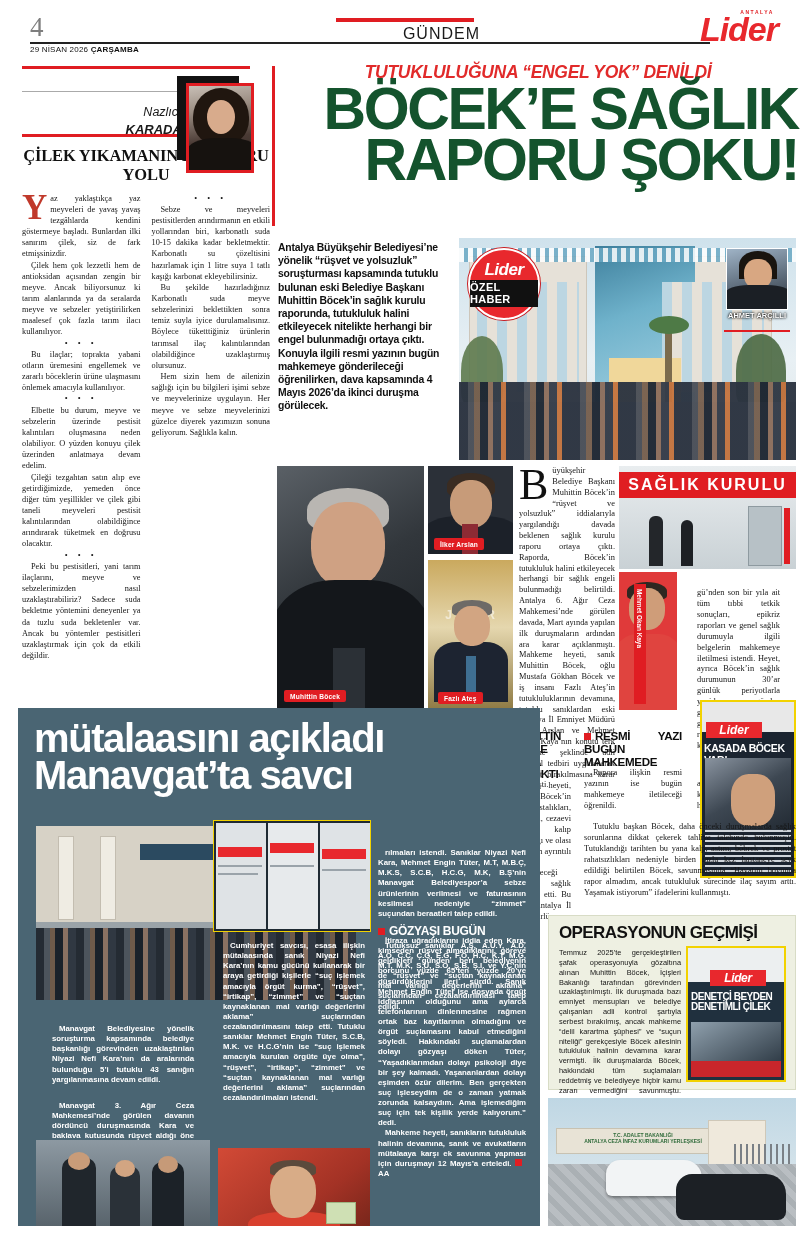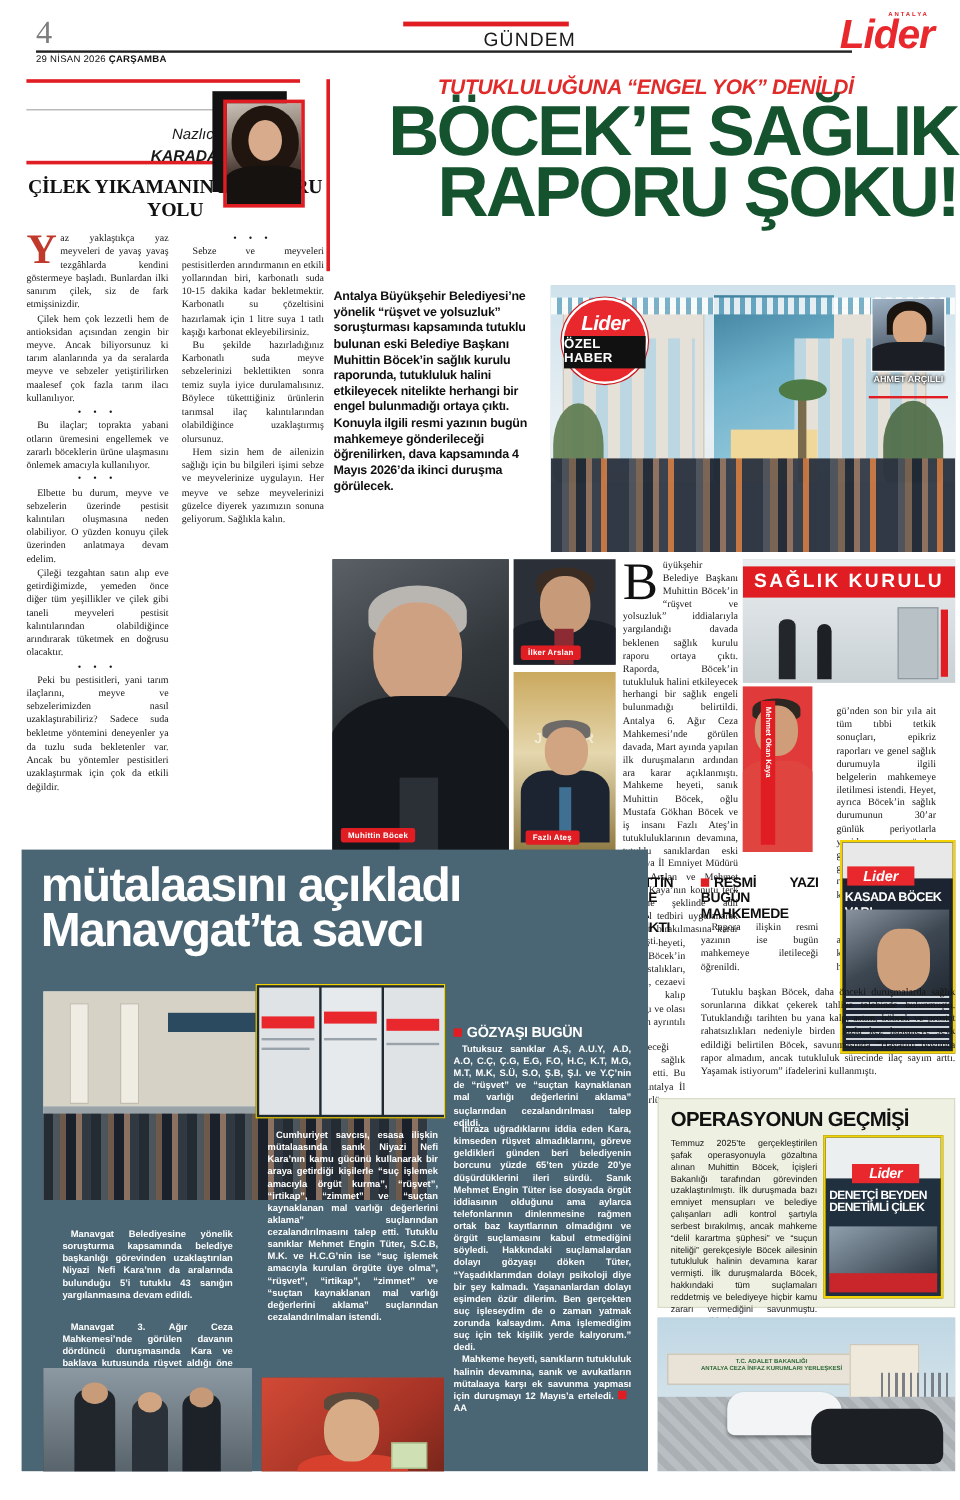--- a/index.html
+++ b/index.html
@@ -674,20 +674,21 @@
 
     <div class="mv-photo3b">
       <div class="bg"></div>
       <div class="shirt"></div>
       <div class="hair"></div>
       <div class="face"></div>
       <div class="money"></div>
     </div>
 
     <div class="mv-col3">
+      <p class="first">rılmaları istendi. Sanıklar Niyazi Nefi Kara, Mehmet Engin Tüter, M.T, M.B.Ç, M.K.S, S.C.B, H.C.G, M.K, B.Ş’nin Manavgat Belediyespor’a sebze ürünlerinin verilmesi ve faturasının kesilmesi nedeniyle “zimmet” suçundan beraatleri talep edildi.</p>
       <div class="mv-sub"><span class="mv-sq"></span><span>GÖZYAŞI BUGÜN</span></div>
       <p>Tutuksuz sanıklar A.Ş, A.U.Y, A.D, A.O, C.Ç, Ç.G, E.G, F.O, H.C, K.T, M.G, M.T, M.K, S.Ü, S.O, Ş.B, Ş.I. ve Y.Ç’nin de “rüşvet” ve “suçtan kaynaklanan mal varlığı değerlerini aklama” suçlarından cezalandırılması talep edildi.</p>
     </div>
 
     <div class="mv-bottom">
       <p class="first">İtiraza uğradıklarını iddia eden Kara, kimseden rüşvet almadıklarını, göreve geldikleri günden beri belediyenin borcunu yüzde 65’ten yüzde 20’ye düşürdüklerini ileri sürdü. Sanık Mehmet Engin Tüter ise dosyada örgüt iddiasının olduğunu ama aylarca telefonlarının dinlenmesine rağmen ortak baz kayıtlarının olmadığını ve örgüt suçlamasını kabul etmediğini söyledi. Hakkındaki suçlamalardan dolayı gözyaşı döken Tüter, “Yaşadıklarımdan dolayı psikoloji diye bir şey kalmadı. Yaşananlardan dolayı eşimden özür dilerim. Ben gerçekten suç işleseydim de o zaman yatmak zorunda kalsaydım. Ama işlemediğim suç için tek kişilik yerde kalıyorum.” dedi.</p>
       <p><span>Mahkeme heyeti, sanıkların tutukluluk halinin devamına, sanık ve avukatların mütalaaya karşı ek savunma yapması için duruşmayı 12 Mayıs’a erteledi.</span> <span class="mv-sq"></span><span>AA</span></p>
     </div>
   </div>
 

